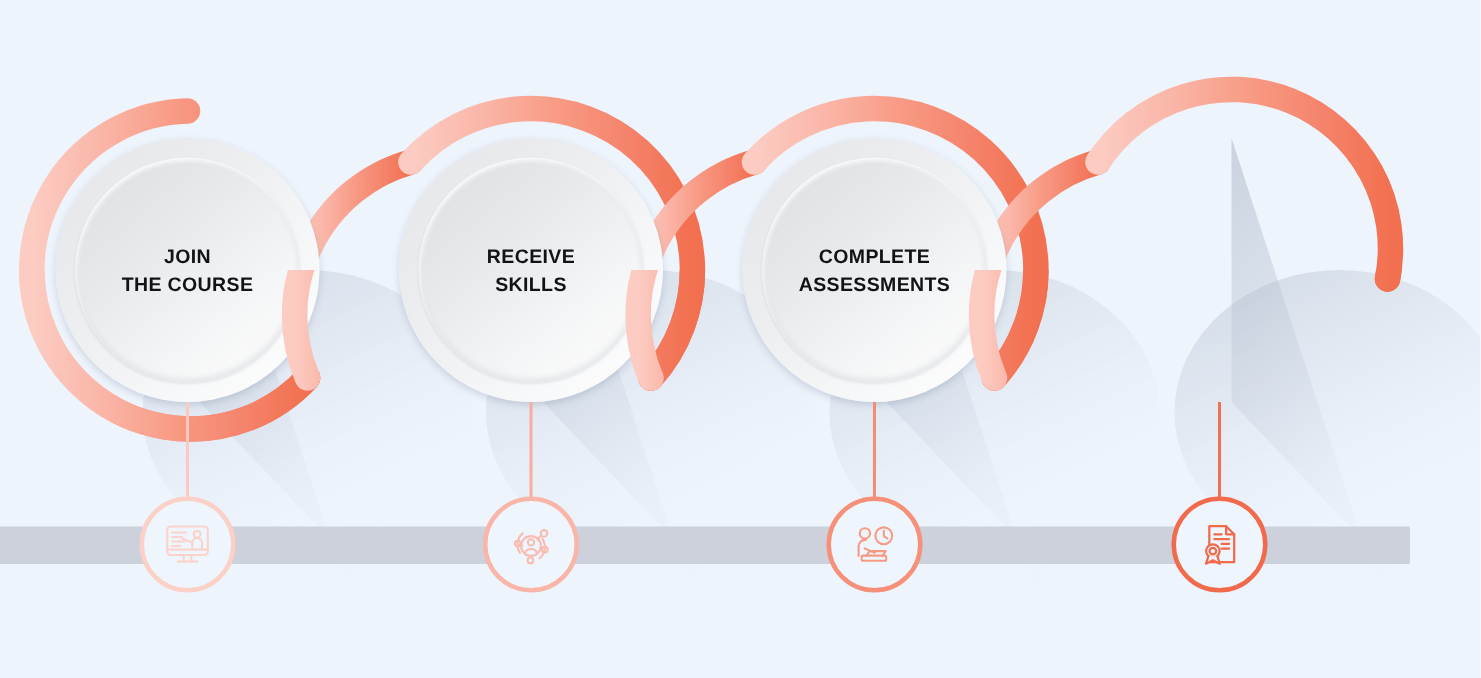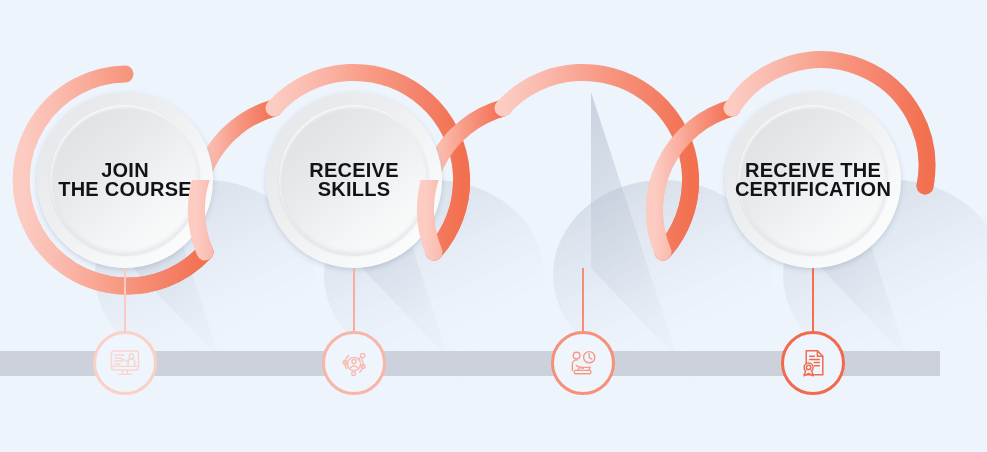--- a/index.html
+++ b/index.html
@@ -24,21 +24,21 @@
   }
   .node-inner{
     position:absolute;left:13px;top:13px;width:150px;height:150px;border-radius:50%;
     background:linear-gradient(140deg,#dcdee1 0%,#e6e8ea 35%,#f4f5f6 68%,#fefefe 100%);
     box-shadow:inset 1px 2px 3px rgba(255,255,255,0.85),
                inset -1px -2px 4px rgba(150,160,175,0.22),
                0 1px 2px rgba(120,135,160,0.18);
     display:flex;align-items:center;justify-content:center;
   }
   .node-label{
-    text-align:center;color:#111315;font-weight:bold;font-size:20px;
+    text-align:center;color:#111315;font-weight:bold;font-size:13px;
     line-height:19.5px;letter-spacing:0.25px;
     font-family:"Liberation Sans","DejaVu Sans",sans-serif;
     white-space:pre-line;user-select:none;
   }
 
   .badge{position:absolute;transform:translate(-50%,-50%);width:64px;height:64px;}
   .badge-ring{
     position:absolute;left:0;top:0;width:64px;height:64px;border-radius:50%;
     box-sizing:border-box;background:#eff5fd;
   }
@@ -119,29 +119,29 @@
 
     <div class="node" style="left:354px;top:180px;">
       <div class="node-outer">
         <div class="node-inner">
           <div class="node-label">RECEIVE
 SKILLS</div>
         </div>
       </div>
     </div>
 
-
-    <div class="node" style="left:813px;top:180px;">
+    <div class="node" style="left:583px;top:180px;">
       <div class="node-outer">
         <div class="node-inner">
-          <div class="node-label">RECEIVE THE
-CERTIFICATION</div>
+          <div class="node-label">COMPLETE
+ASSESSMENTS</div>
         </div>
       </div>
     </div>
+
   </div>
 
   <svg class="layer" id="svg-ribbon-front" viewBox="0 0 987 452" xmlns="http://www.w3.org/2000/svg">
     <defs>
       <linearGradient id="ribgrad2" x1="0" y1="0" x2="1" y2="0">
         <stop offset="0%" stop-color="#fcccc3"></stop>
         <stop offset="25%" stop-color="#fab6a8"></stop>
         <stop offset="52%" stop-color="#f89a84"></stop>
         <stop offset="78%" stop-color="#f5826a"></stop>
         <stop offset="100%" stop-color="#f2704f"></stop>

